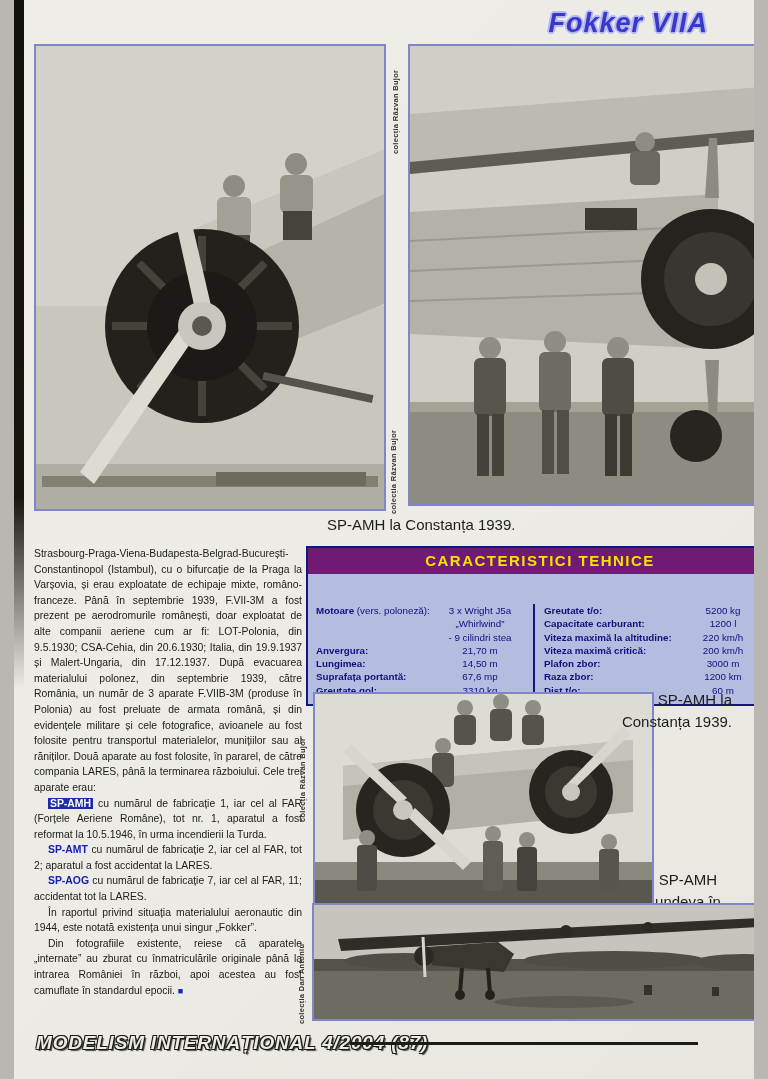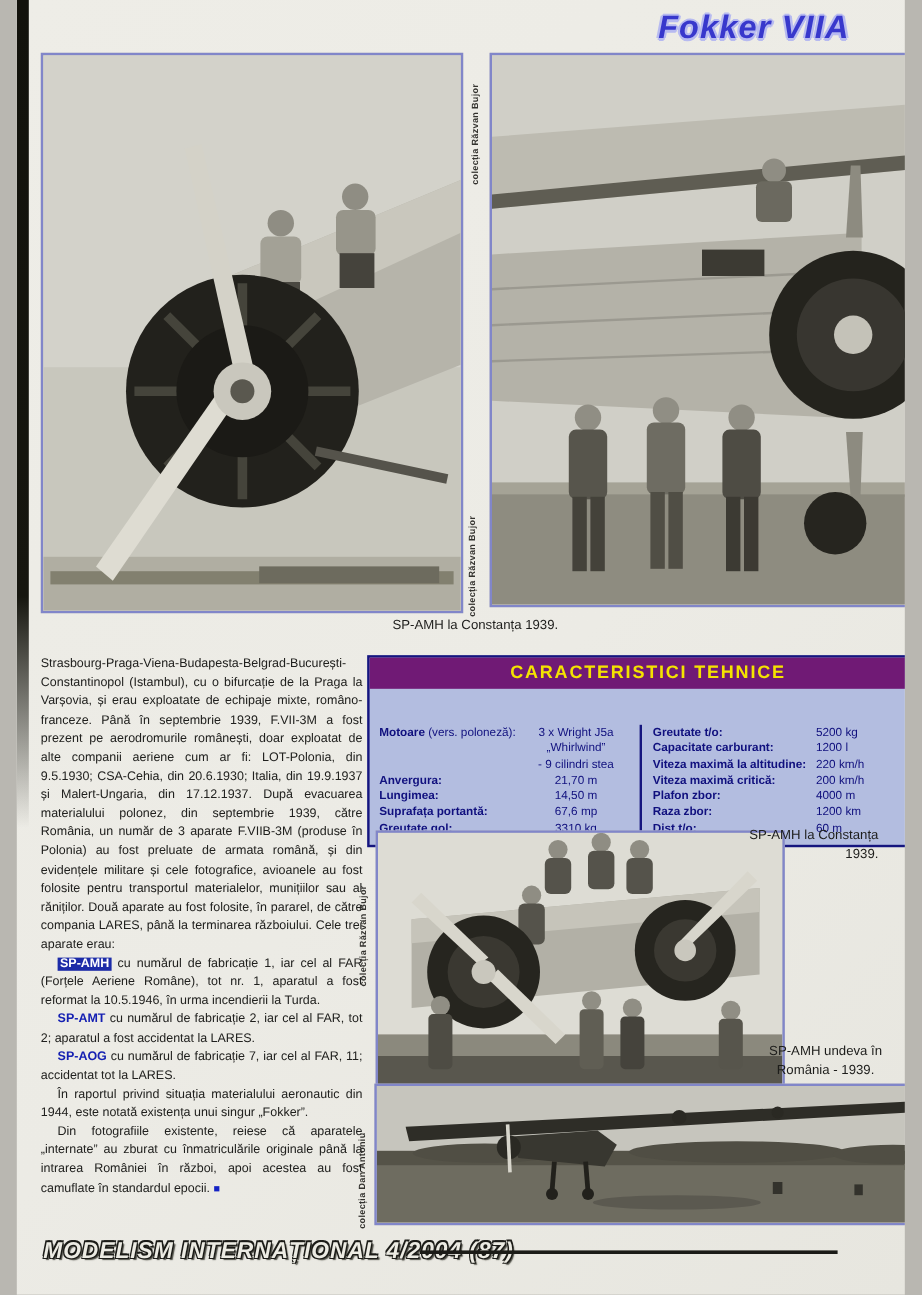--- a/index.html
+++ b/index.html
@@ -25,21 +25,21 @@
   .photo-c { left:299px; top:692px; width:341px; height:214px; }
   .photo-d { left:298px; top:903px; width:465px; height:118px; }
   .credit {
     position:absolute; writing-mode:vertical-rl; transform:rotate(180deg);
     font-size:7.5px; font-weight:bold; color:#33322e; letter-spacing:.3px; white-space:nowrap;
   }
   .credit-a { left:375px; top:408px; height:106px; }
   .credit-b { left:377px; top:48px;  height:106px; }
   .credit-c { left:284px; top:694px; height:128px; }
   .credit-d { left:283px; top:918px; height:106px; }
-  .caption { font-size:11px; color:#1d1d1b; line-height:1.45; }
+  .caption { font-size:15px; color:#1d1d1b; line-height:1.45; }
   .caption-b { position:absolute; left:313px; top:514px; }
   .caption-c { position:absolute; left:600px; top:689px; width:118px; text-align:right; }
   .caption-d { position:absolute; left:626px; top:845px; width:96px; text-align:center;margin-top:24px; }
   .article {
     position:absolute; left:20px; top:546px; width:268px;
     font-size:10.4px; line-height:15.6px; text-align:justify; color:#20201e;
   }
   .article p { margin:0; }
   .article p.ind { text-indent:14px; }
   .reg-hl { background:#1c2ba8; color:#ffffff; font-weight:bold; padding:0 2px; }
@@ -55,21 +55,21 @@
   }
   .specs-body { display:flex; padding:5px 6px 7px 8px;margin-top:25px; }
   .scol { color:#10107e; }
   .scol-left  { width:212px; }
   .scol-right { flex:1; padding-left:6px; }
   .sdivider { width:2px; background:#15157e; margin:0 3px 0 5px; }
   .srow { display:flex; font-size:9.8px; line-height:13.3px; }
   .srow .lbl { flex:1; font-weight:bold; }
   .srow .lbl .sub { font-weight:normal; }
   .scol-left  .val { width:96px; text-align:center; }
-  .scol-right .val { width:86px; text-align:left; }
+  .scol-right .val { width:86px; text-align:center; }
   .footer-text {
     position:absolute; left:22px; top:1032px;
     font-size:19px; font-weight:bold; font-style:italic; letter-spacing:.8px;
     color:#ecebe3;
     text-shadow:-1px -1px 0 #1b1b17, 1px -1px 0 #1b1b17, -1px 1px 0 #1b1b17,
                 1px 1px 0 #1b1b17, 2px 2px 1px #4a4a42;
   }
   .footer-line { position:absolute; left:336px; top:1042px; width:348px; border-top:3px solid #1b1b17; }
   .page-number { position:absolute; left:696px; top:1025px; font-size:17px; font-weight:normal; color:#1d1d1b;margin-left:44px; }
 </style>
@@ -210,21 +210,21 @@
         <div class="srow">
             <span class="lbl">Viteza maximă la altitudine:</span>
             <span class="val">220 km/h</span>
           </div>
         <div class="srow">
             <span class="lbl">Viteza maximă critică:</span>
             <span class="val">200 km/h</span>
           </div>
         <div class="srow">
             <span class="lbl">Plafon zbor:</span>
-            <span class="val">4000 m</span>
+            <span class="val">3000 m</span>
           </div>
         <div class="srow">
             <span class="lbl">Raza zbor:</span>
             <span class="val">1200 km</span>
           </div>
         <div class="srow">
             <span class="lbl">Dist.t/o:</span>
             <span class="val">60 m</span>
           </div>
       </div>

